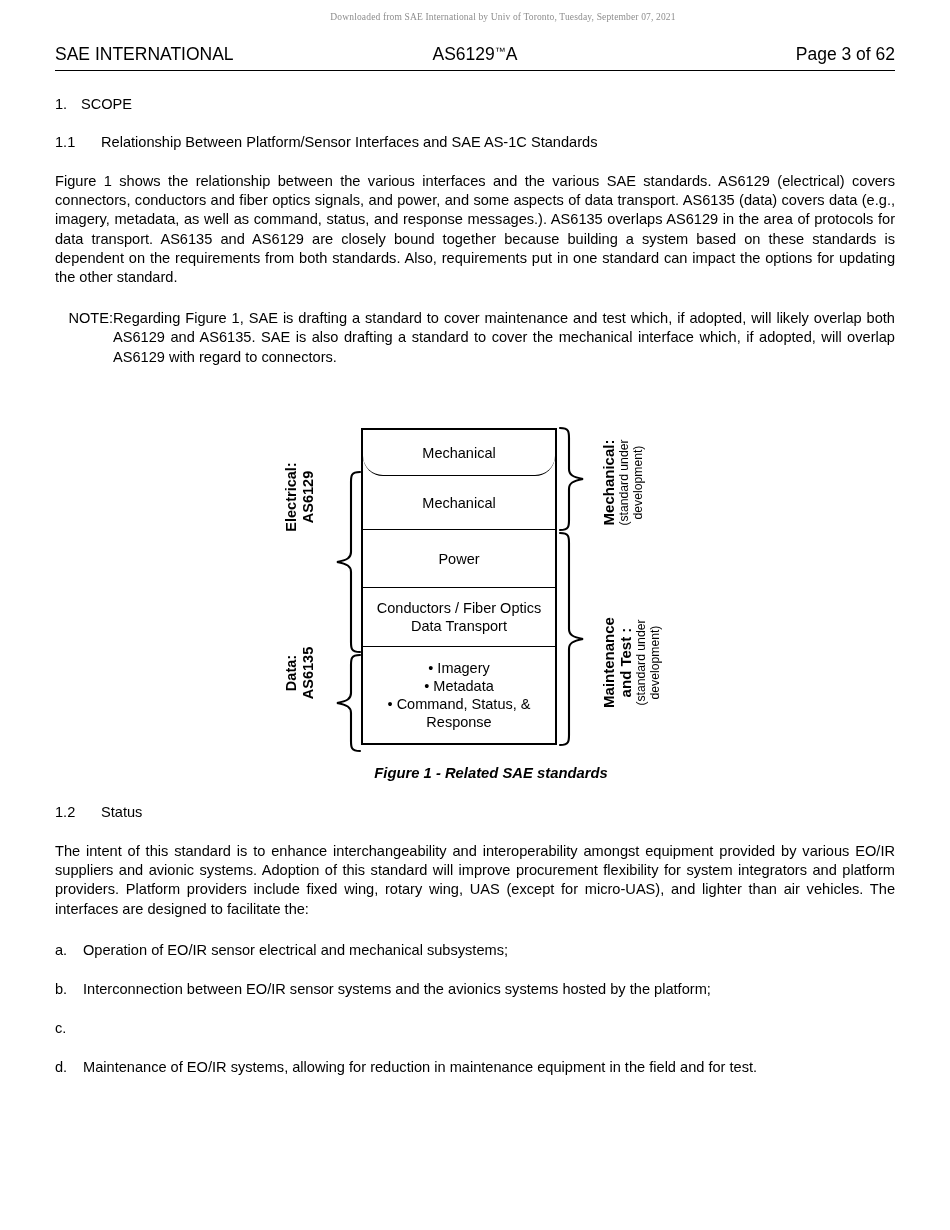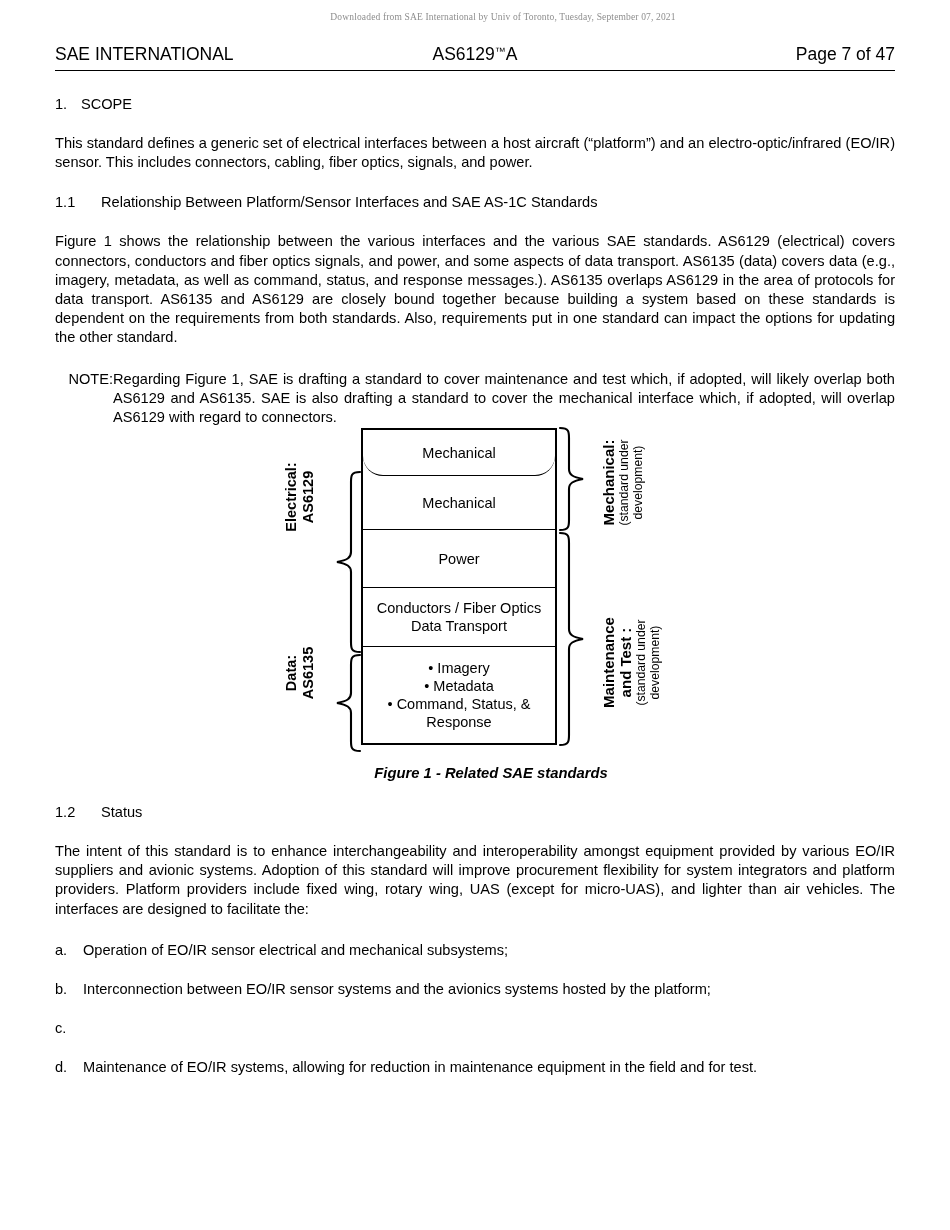--- a/index.html
+++ b/index.html
@@ -184,31 +184,30 @@
   }
 </style>
 </head>
 <body>
 
 <div class="watermark">Downloaded from SAE International by Univ of Toronto, Tuesday, September 07, 2021</div>
 
 <div class="page-header">
   <span class="hdr-left">SAE INTERNATIONAL</span>
   <span class="hdr-center"><span>AS6129</span><span class="tm">™</span><span>A</span></span>
-  <span class="hdr-right">Page 7 of 47</span>
+  <span class="hdr-right">Page 3 of 62</span>
 </div>
 
 <div class="content">
 
   <div class="clause-head">
     <span class="num">1.</span>
     <span>SCOPE</span>
   </div>
 
-  <p class="para">This standard defines a generic set of electrical interfaces between a host aircraft (“platform”) and an electro-optic/infrared (EO/IR) sensor. This includes connectors, cabling, fiber optics, signals, and power.</p>
 
   <div class="clause-head">
     <span class="num wide">1.1</span>
     <span>Relationship Between Platform/Sensor Interfaces and SAE AS-1C Standards</span>
   </div>
 
   <p class="para">Figure 1 shows the relationship between the various interfaces and the various SAE standards. AS6129 (electrical) covers connectors, conductors and fiber optics signals, and power, and some aspects of data transport. AS6135 (data) covers data (e.g., imagery, metadata, as well as command, status, and response messages.). AS6135 overlaps AS6129 in the area of protocols for data transport. AS6135 and AS6129 are closely bound together because building a system based on these standards is dependent on the requirements from both standards. Also, requirements put in one standard can impact the options for updating the other standard.</p>
 
   <div class="note">
     <span class="note-label">NOTE:</span>

